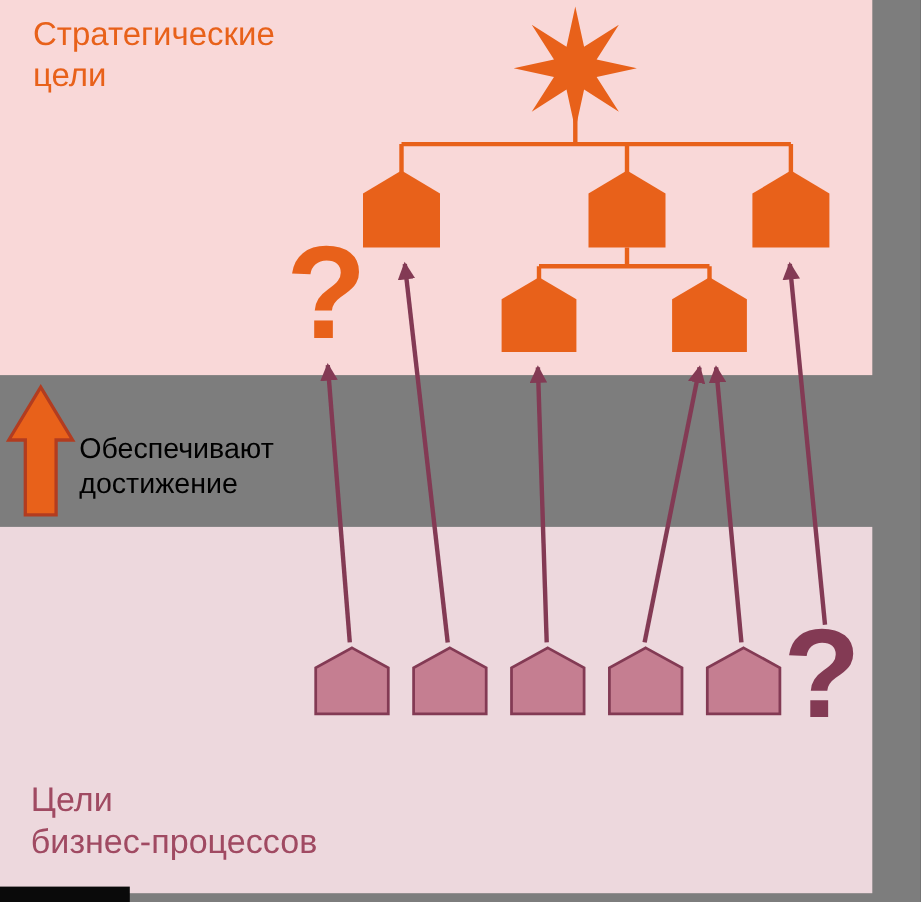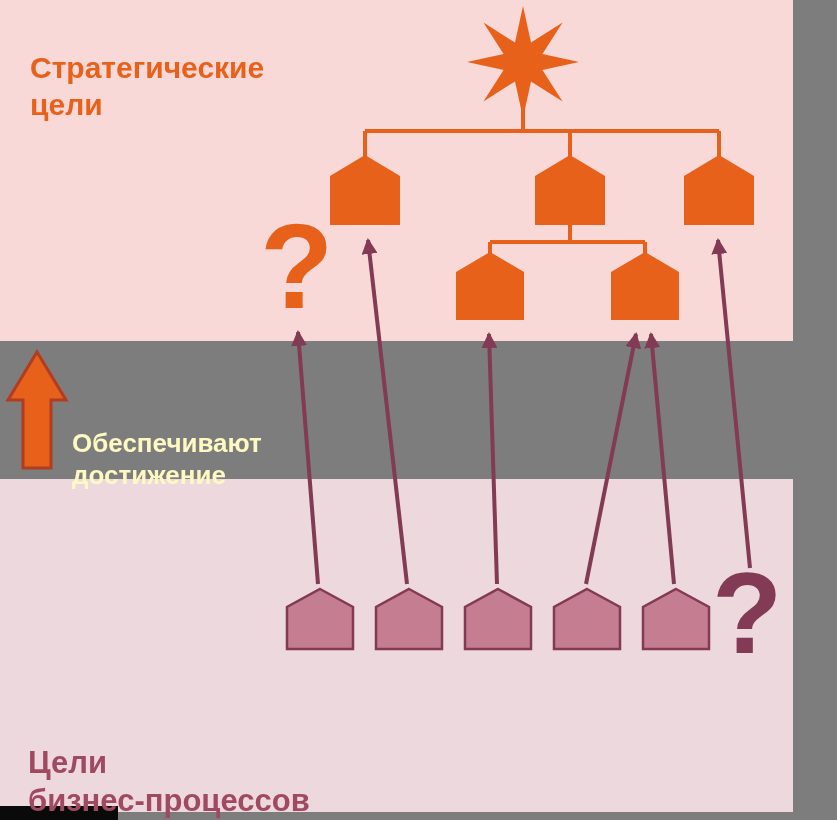--- a/index.html
+++ b/index.html
@@ -20,34 +20,33 @@
   .black-bar {
     position: absolute; left: 0; top: 806px; width: 118px; height: 14px;
     background: #0a0a0a;
   }
   svg.diagram {
     position: absolute; left: 0; top: 0;
     width: 837px; height: 820px;
   }
   .label {
     position: absolute;
-    font-weight: bold;
+    font-weight: normal;
     white-space: pre-line;
     line-height: 1.22;
-    margin-top: 36px;
   }
   .label-strategic {
     left: 30px; top: 14px;
     font-size: 30px;
     color: var(--orange, #e8611a);
   }
   .label-ensure {
     left: 72px; top: 392px;
     font-size: 26px;
-    color: #fef9c3;
+    color: #000000;
   }
   .label-process {
     left: 28px; top: 708px;
     font-size: 31px;
     color: var(--maroon-text, #a04a62);
   }
   .qmark {
     position: absolute;
     font-weight: bold;
     line-height: 1;

